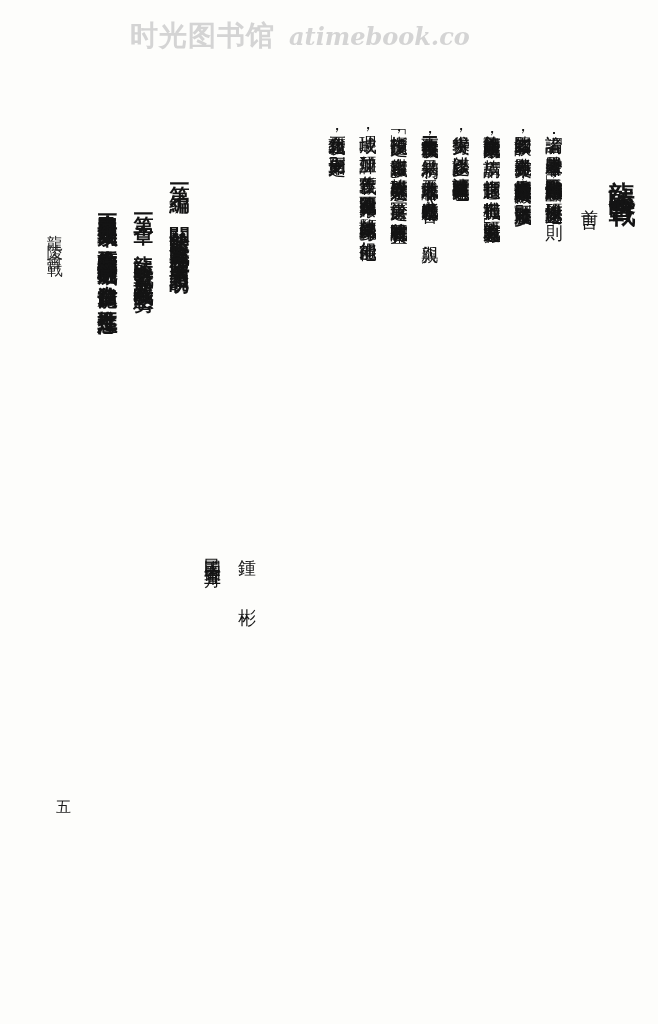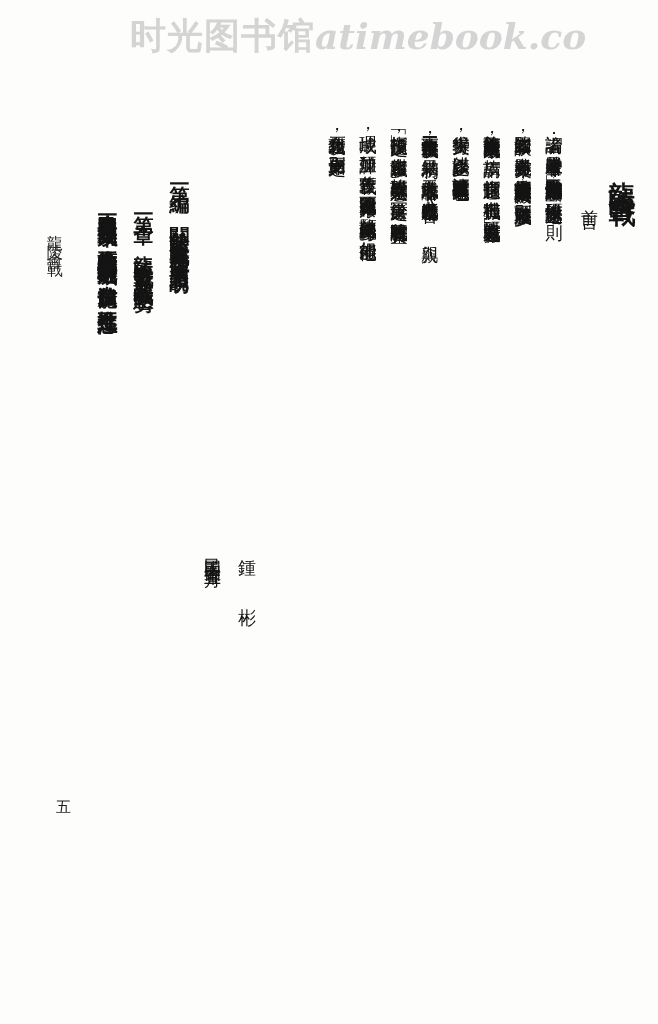--- a/index.html
+++ b/index.html
@@ -33,26 +33,27 @@
     white-space: nowrap;
     overflow: hidden;
     color: #d2d2d2;
     font-size: 37px;
     letter-spacing: 1px;
     font-family: "DejaVu Sans", sans-serif;
     font-weight: bold;
   }
   .watermark .wm-cn {
     font-family: "DejaVu Sans", sans-serif;
-    font-size: 36px;
+    font-size: 28px;
+    margin-right: 14px;
     color: #d4d4d4;
   }
   .watermark .wm-en {
     font-family: "DejaVu Serif", serif;
-    font-size: 36px;
+    font-size: 24px;
     font-style: italic;
     color: #d4d4d4;
     letter-spacing: 0px;
   }
 
   
   .vcol {
     position: absolute;
     writing-mode: vertical-rl;
     text-orientation: upright;

